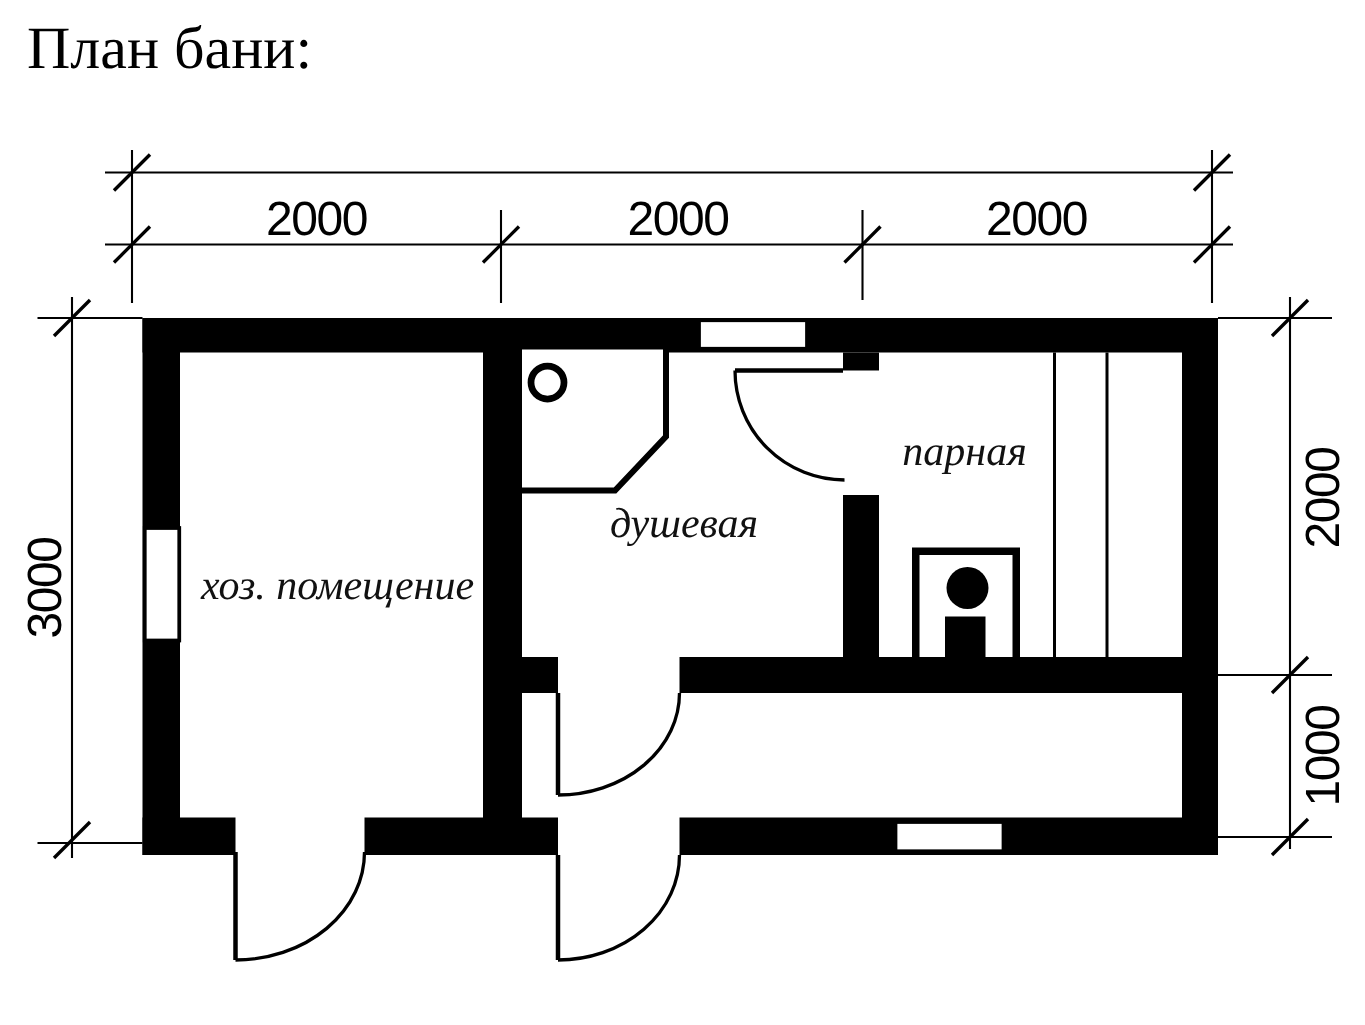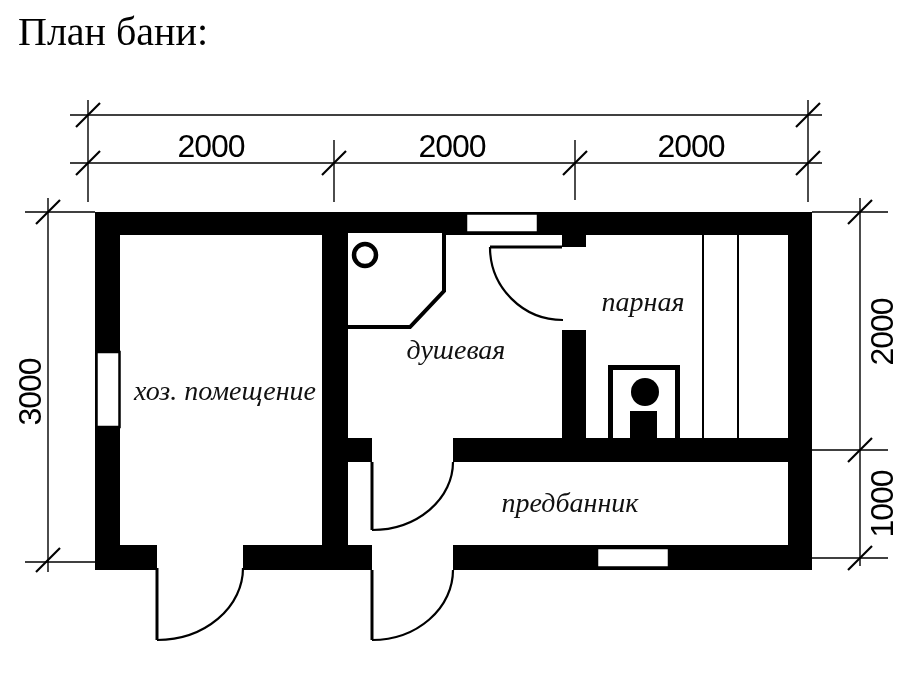--- a/index.html
+++ b/index.html
@@ -141,15 +141,14 @@
   <div class="dim" style="left:211px;top:146px;">2000</div>
   <div class="dim" style="left:452px;top:146px;">2000</div>
   <div class="dim" style="left:691px;top:146px;">2000</div>
   <div class="dim vert" style="left:30px;top:392px;">3000</div>
   <div class="dim vert" style="left:882px;top:332px;">2000</div>
   <div class="dim vert" style="left:882px;top:504px;">1000</div>
 
   <div class="room-label" style="left:225px;top:391px;text-align:center;">хоз. помещение</div>
   <div class="room-label" style="left:456px;top:350px;">душевая</div>
   <div class="room-label" style="left:643px;top:302px;">парная</div>
-  <div class="room-label" style="left:570px;top:503px;">предбанник</div>
 
 </div>
 
 </body></html>

